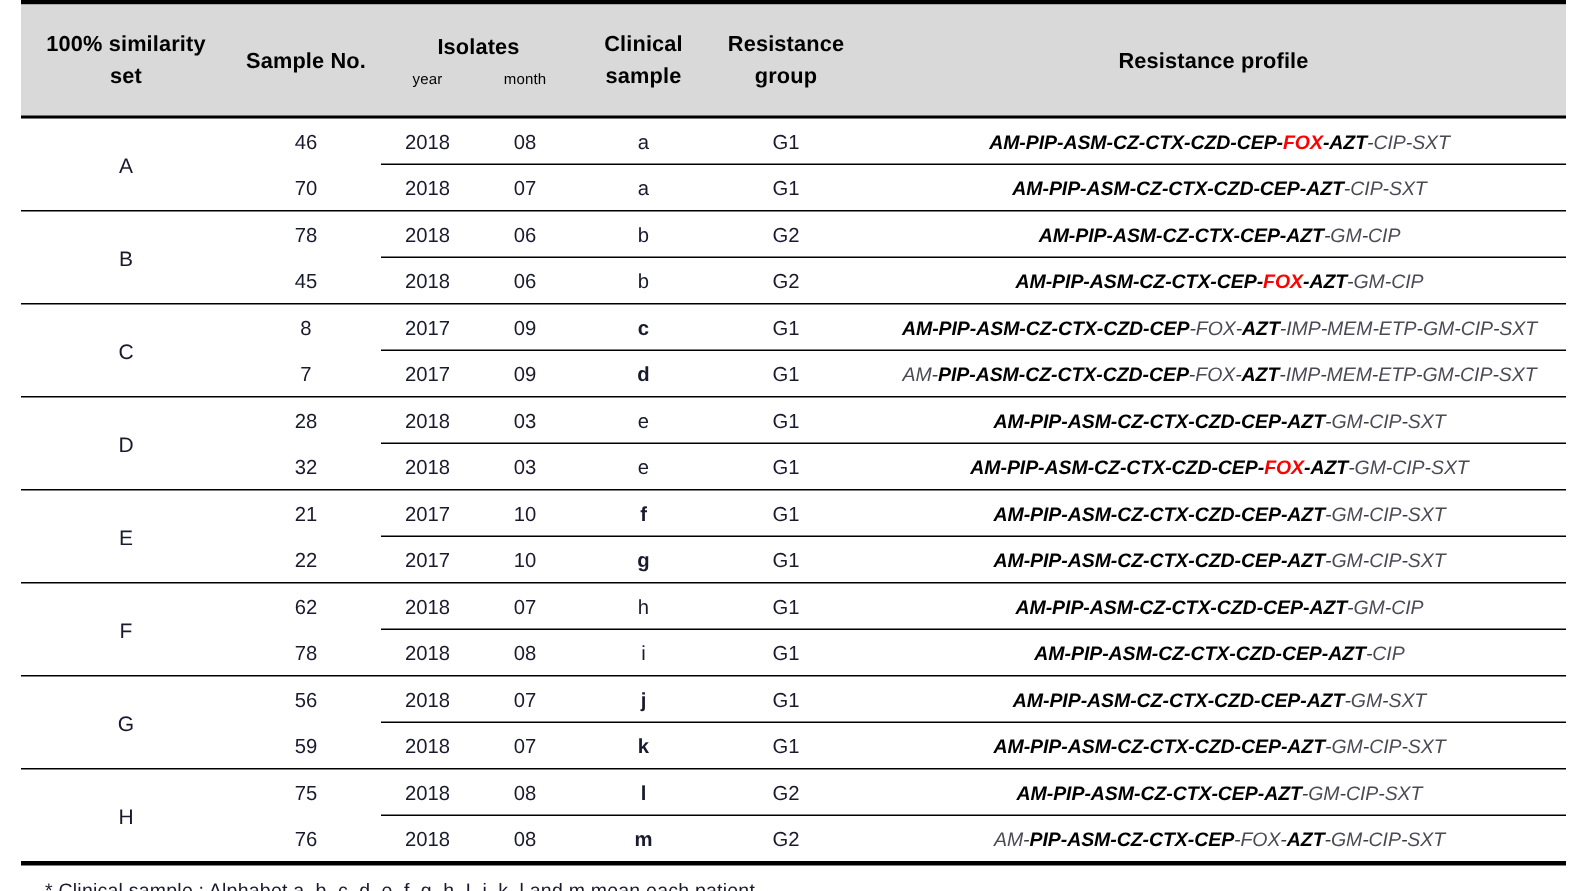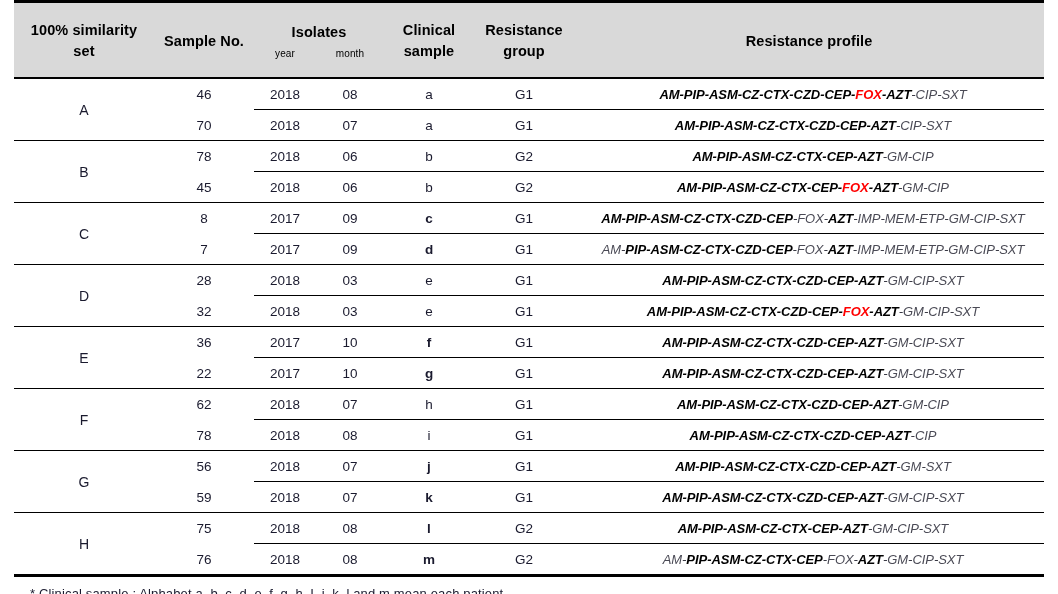--- a/index.html
+++ b/index.html
@@ -282,21 +282,21 @@
           <td>G1</td>
           <td class="profile"><span class="tk b">AM</span><span class="dash bd">-</span><span class="tk b">PIP</span><span class="dash bd">-</span><span class="tk b">ASM</span><span class="dash bd">-</span><span class="tk b">CZ</span><span class="dash bd">-</span><span class="tk b">CTX</span><span class="dash bd">-</span><span class="tk b">CZD</span><span class="dash bd">-</span><span class="tk b">CEP</span><span class="dash bd">-</span><span class="tk r">FOX</span><span class="dash bd">-</span><span class="tk b">AZT</span><span class="dash">-</span><span class="tk n">GM</span><span class="dash">-</span><span class="tk n">CIP</span><span class="dash">-</span><span class="tk n">SXT</span></td>
         </tr>
         <tr class="set-sep">
           <td colspan="7">
             <div class="set-line"></div>
           </td>
         </tr>
         <tr>
           <td class="set-cell" rowspan="3">E</td>
-          <td>36</td>
+          <td>21</td>
           <td>2017</td>
           <td>10</td>
           <td><span class="clin-b">f</span></td>
           <td>G1</td>
           <td class="profile"><span class="tk b">AM</span><span class="dash bd">-</span><span class="tk b">PIP</span><span class="dash bd">-</span><span class="tk b">ASM</span><span class="dash bd">-</span><span class="tk b">CZ</span><span class="dash bd">-</span><span class="tk b">CTX</span><span class="dash bd">-</span><span class="tk b">CZD</span><span class="dash bd">-</span><span class="tk b">CEP</span><span class="dash bd">-</span><span class="tk b">AZT</span><span class="dash">-</span><span class="tk n">GM</span><span class="dash">-</span><span class="tk n">CIP</span><span class="dash">-</span><span class="tk n">SXT</span></td>
         </tr>
         <tr class="inner-sep">
           <td class="sep-cell"></td>
           <td class="sep-cell" colspan="6">
             <div class="inner-line"></div>

